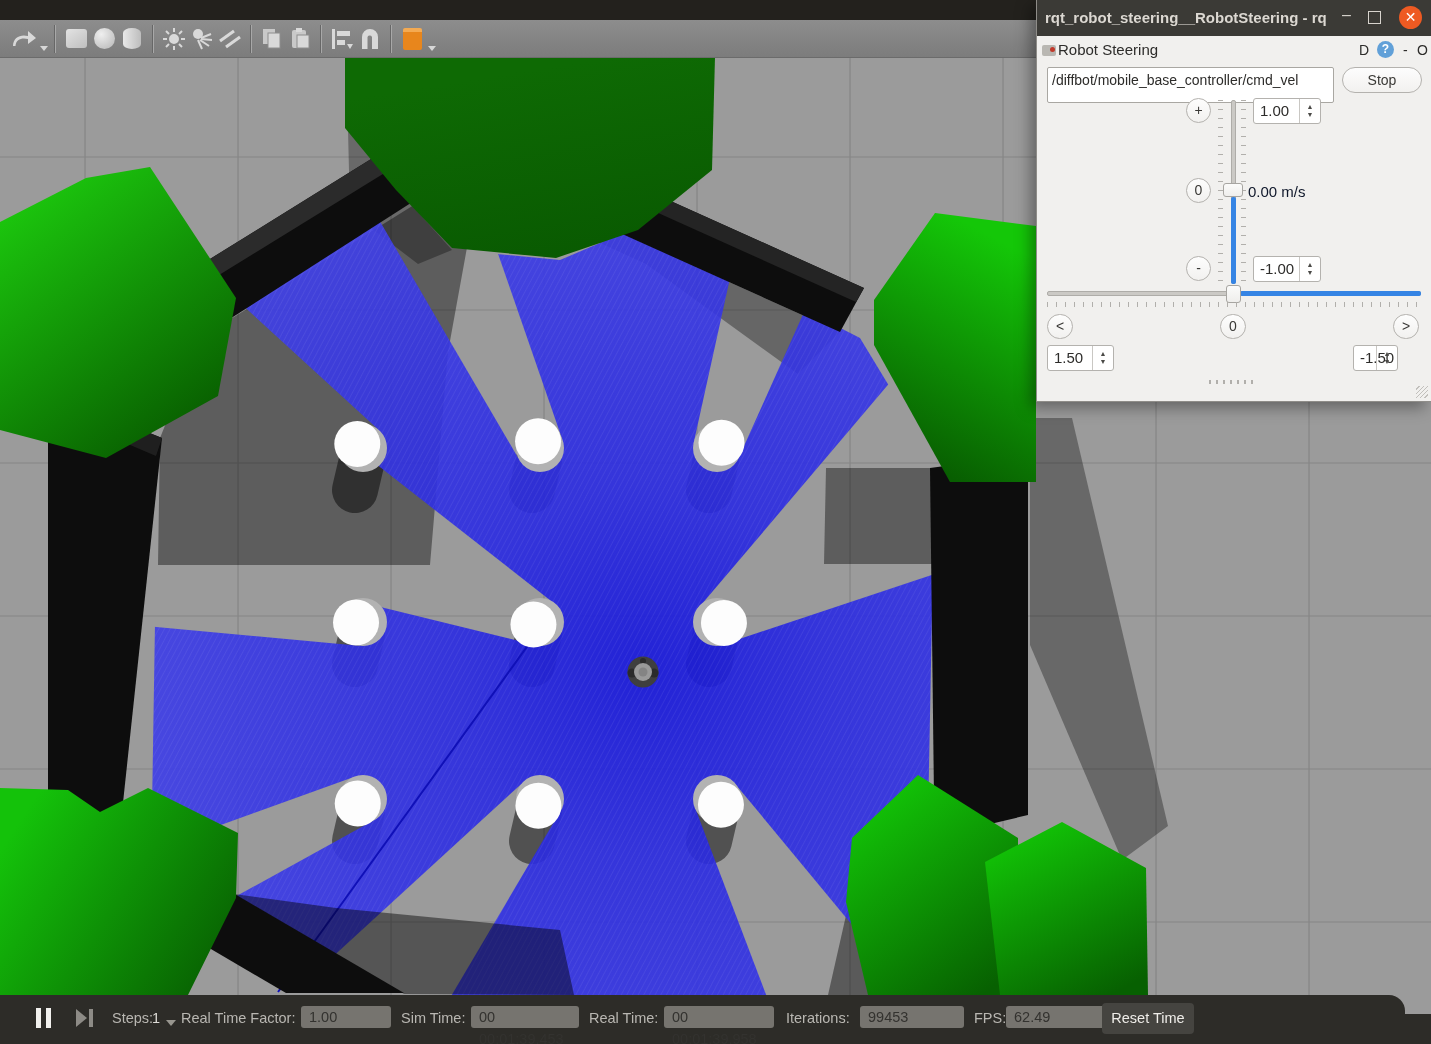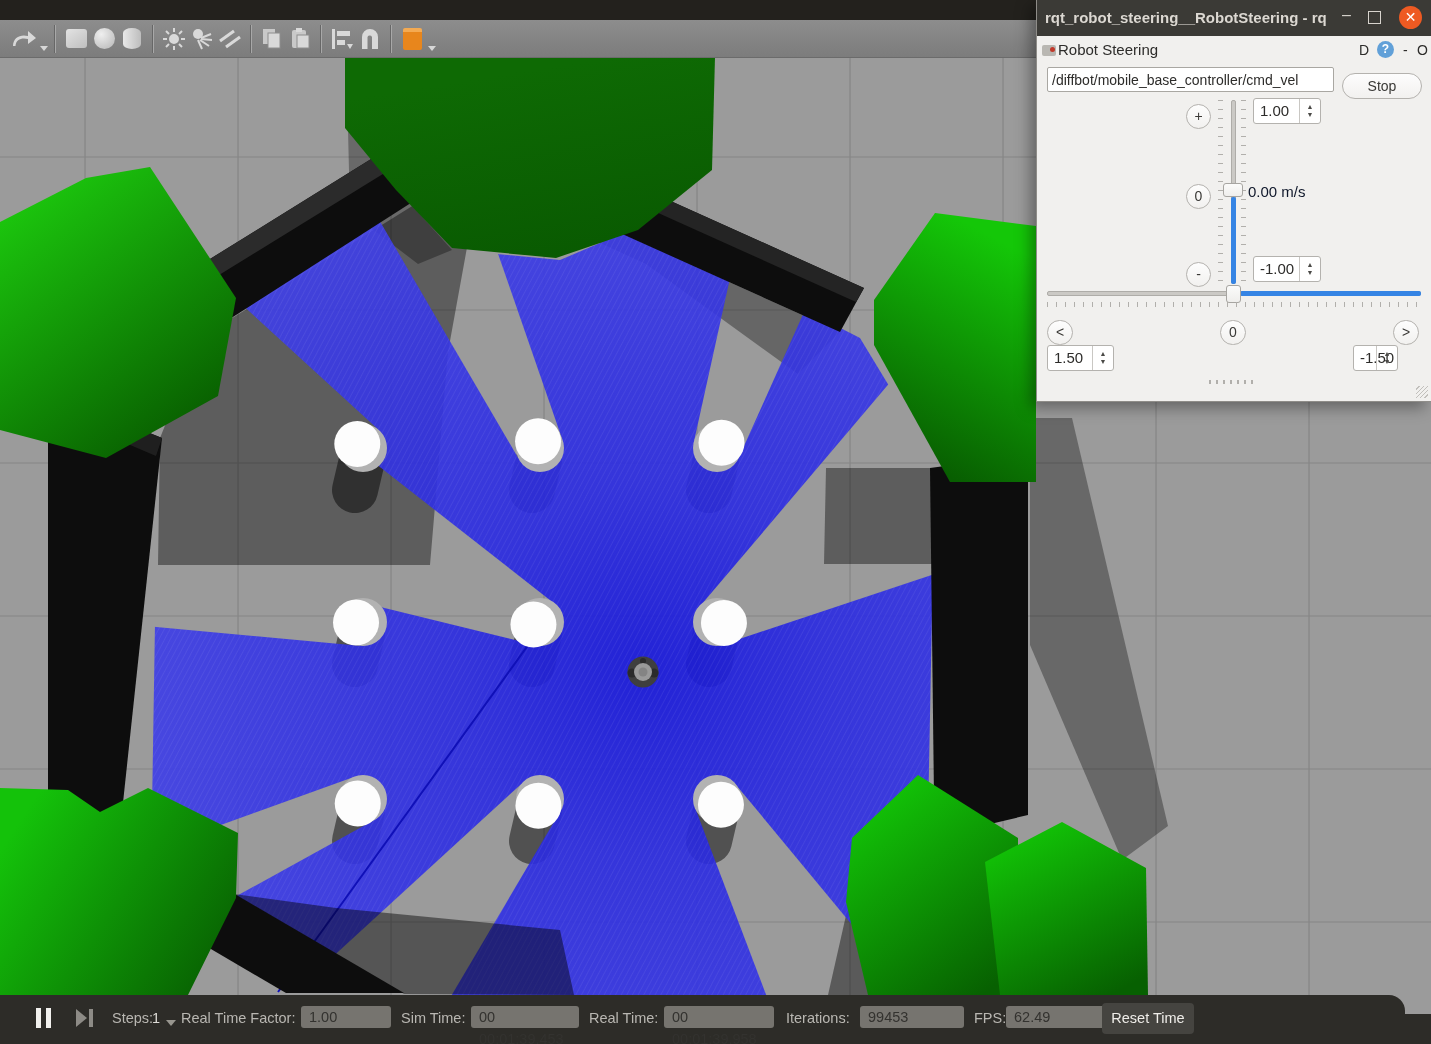--- a/index.html
+++ b/index.html
@@ -45,25 +45,25 @@
   #min-btn{position:absolute;right:80px;top:6px;color:#d8d4ce;font-size:16px;}
   #max-btn{position:absolute;right:50px;top:11px;width:11px;height:11px;border:1.5px solid #d8d4ce;}
   #close-btn{position:absolute;right:9px;top:6px;width:23px;height:23px;border-radius:50%;background:#ee5a22;
              color:#fff;font-size:14px;text-align:center;line-height:22px;}
   #plugin-title{position:absolute;left:21px;top:41px;font-size:15px;color:#2d2c2a;}
   #plugin-icon{position:absolute;left:5px;top:45px;width:14px;height:11px;background:#b9b7b2;border-radius:2px;}
   #plugin-icon:after{content:"";position:absolute;right:1px;top:2px;width:5px;height:5px;border-radius:50%;background:#c0392b;}
   .plugin-ctrl{position:absolute;top:42px;font-size:14px;color:#2d2c2a;z-index:5;}
   #help-btn{position:absolute;left:340px;top:41px;width:17px;height:17px;border-radius:50%;background:#61a0d8;
             color:#fff;font-size:12px;font-weight:bold;text-align:center;line-height:17px;}
-  #topic-input{position:absolute;left:10px;top:67px;width:287px;height:25px;background:#fff;border:1px solid #a9a7a2;
+  #topic-input{position:absolute;left:10px;top:67px;width:287px;height:36px;background:#fff;border:1px solid #a9a7a2;
                border-radius:2px;font-size:14px;color:#2d2c2a;line-height:25px;padding:0 4px;box-sizing:border-box;
                white-space:nowrap;overflow:hidden;}
   .btn{position:absolute;background:linear-gradient(#fdfdfd,#f2f1ef);border:1px solid #b4b2ae;border-radius:13px;
-       color:#3a3936;text-align:center;box-sizing:border-box;font-size:14px;margin-top:6px;}
+       color:#3a3936;text-align:center;box-sizing:border-box;font-size:14px;}
   .spin{position:absolute;width:68px;height:26px;background:#fff;border:1px solid #b4b2ae;border-radius:3px;
         box-sizing:border-box;font-size:15px;color:#2d2c2a;}
   .spin .val{position:absolute;left:6px;top:0;line-height:24px;}
   .spin .arr{position:absolute;right:0;top:0;width:20px;height:100%;border-left:1px solid #c9c7c3;
              display:flex;flex-direction:column;align-items:center;justify-content:center;color:#4a4946;}
   .spin .arr span{font-size:7px;line-height:8px;}
   .vticks{position:absolute;width:5px;height:184px;
           background:repeating-linear-gradient(to bottom,#b1afab 0,#b1afab 1px,transparent 1px,transparent 9px);}
   .hticks{position:absolute;height:5px;width:374px;
           background:repeating-linear-gradient(to right,#b1afab 0,#b1afab 1px,transparent 1px,transparent 9px);}

